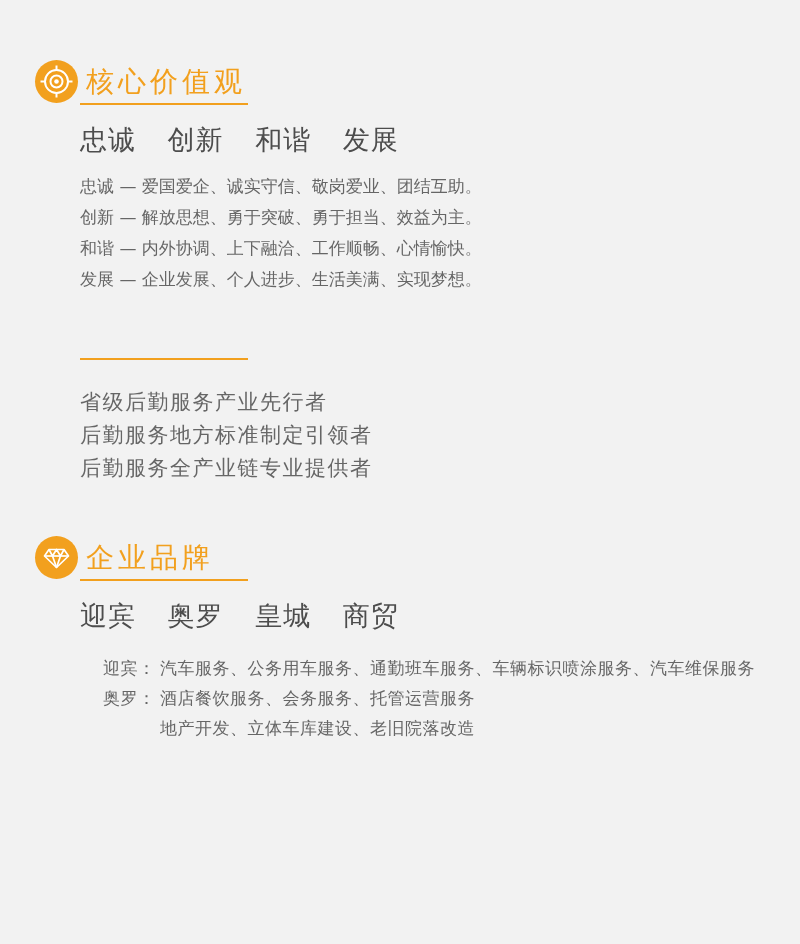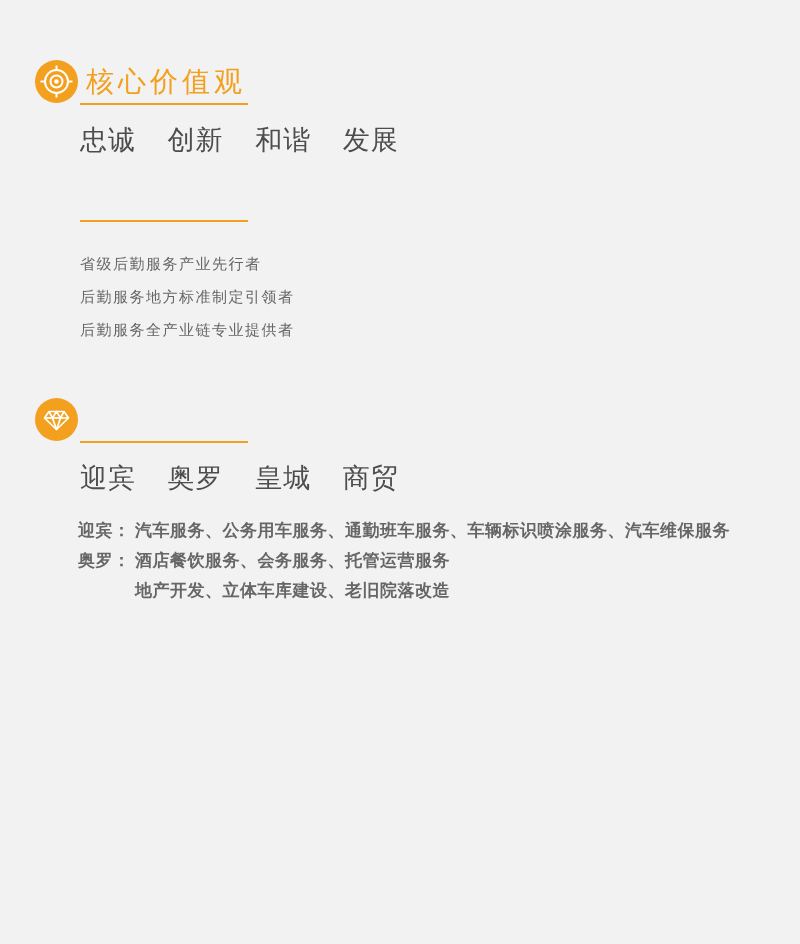--- a/index.html
+++ b/index.html
@@ -67,28 +67,28 @@
   .value-lines { margin-top: 14px; }
   .value-lines p {
     margin: 0;
     font-size: 17px;
     line-height: 31px;
     color: #666666;
   }
   .adv-lines { margin-top: 26px; }
   .adv-lines p {
     margin: 0;
-    font-size: 15px;
+    font-size: 21px;
     line-height: 33px;
     letter-spacing: 1.5px;
     color: #666666;
   }
   .sec-advantages { margin-top: 63px; }
   .sec-brands { margin-top: 51px; }
-  .brand-lines { margin-top: 20px; margin-left: 43px; font-weight: bold; }
+  .brand-lines { margin-top: 20px; margin-left: 68px; }
   .brand-row {
     display: flex;
     font-size: 17px;
     line-height: 30px;
     letter-spacing: 0.5px;
     color: #666666;
   }
   .brand-name { flex: 0 0 57px; white-space: nowrap; }
   .brand-desc { flex: 1; white-space: nowrap; }
 </style>
@@ -108,20 +108,26 @@
           <line x1="21.5" y1="32.5" x2="21.5" y2="37.5" stroke="#fff" stroke-width="2"></line>
           <line x1="5.5" y1="21.5" x2="10.5" y2="21.5" stroke="#fff" stroke-width="2"></line>
           <line x1="32.5" y1="21.5" x2="37.5" y2="21.5" stroke="#fff" stroke-width="2"></line>
         </svg>
       </span>
       <h2 class="sec-title">核心价值观</h2>
     </div>
     <div class="underline"></div>
     <div class="content">
       <h3 class="subtitle">忠诚 创新 和谐 发展</h3>
+      <div class="value-lines">
+        <p>忠诚 — 爱国爱企、诚实守信、敬岗爱业、团结互助。</p>
+        <p>创新 — 解放思想、勇于突破、勇于担当、效益为主。</p>
+        <p>和谐 — 内外协调、上下融洽、工作顺畅、心情愉快。</p>
+        <p>发展 — 企业发展、个人进步、生活美满、实现梦想。</p>
+      </div>
     </div>
   </section>
 
   <section class="sec sec-advantages">
     <div class="underline"></div>
     <div class="content">
       <div class="adv-lines">
         <p>省级后勤服务产业先行者</p>
         <p>后勤服务地方标准制定引领者</p>
         <p>后勤服务全产业链专业提供者</p>
@@ -135,20 +141,21 @@
         <svg width="43" height="43" viewBox="0 0 43 43">
           <g fill="none" stroke="#fff" stroke-width="1.7" stroke-linejoin="round">
             <polygon points="14,13.5 29,13.5 33.5,20 21.5,31.5 9.5,20"></polygon>
             <line x1="9.5" y1="20" x2="33.5" y2="20"></line>
             <polyline points="14,13.5 17.5,20 21.5,13.5 25.5,20 29,13.5"></polyline>
             <line x1="17.5" y1="20" x2="21.5" y2="31.5"></line>
             <line x1="25.5" y1="20" x2="21.5" y2="31.5"></line>
           </g>
         </svg>
       </span>
+      <h2 class="sec-title">企业品牌</h2>
     </div>
     <div class="underline"></div>
     <div class="content" style="margin-left:45px">
       <h3 class="subtitle">迎宾 奥罗 皇城 商贸</h3>
     </div>
     <div class="brand-lines">
       <div class="brand-row">
         <span class="brand-name">迎宾：</span>
         <span class="brand-desc">汽车服务、公务用车服务、通勤班车服务、车辆标识喷涂服务、汽车维保服务</span>
       </div>

